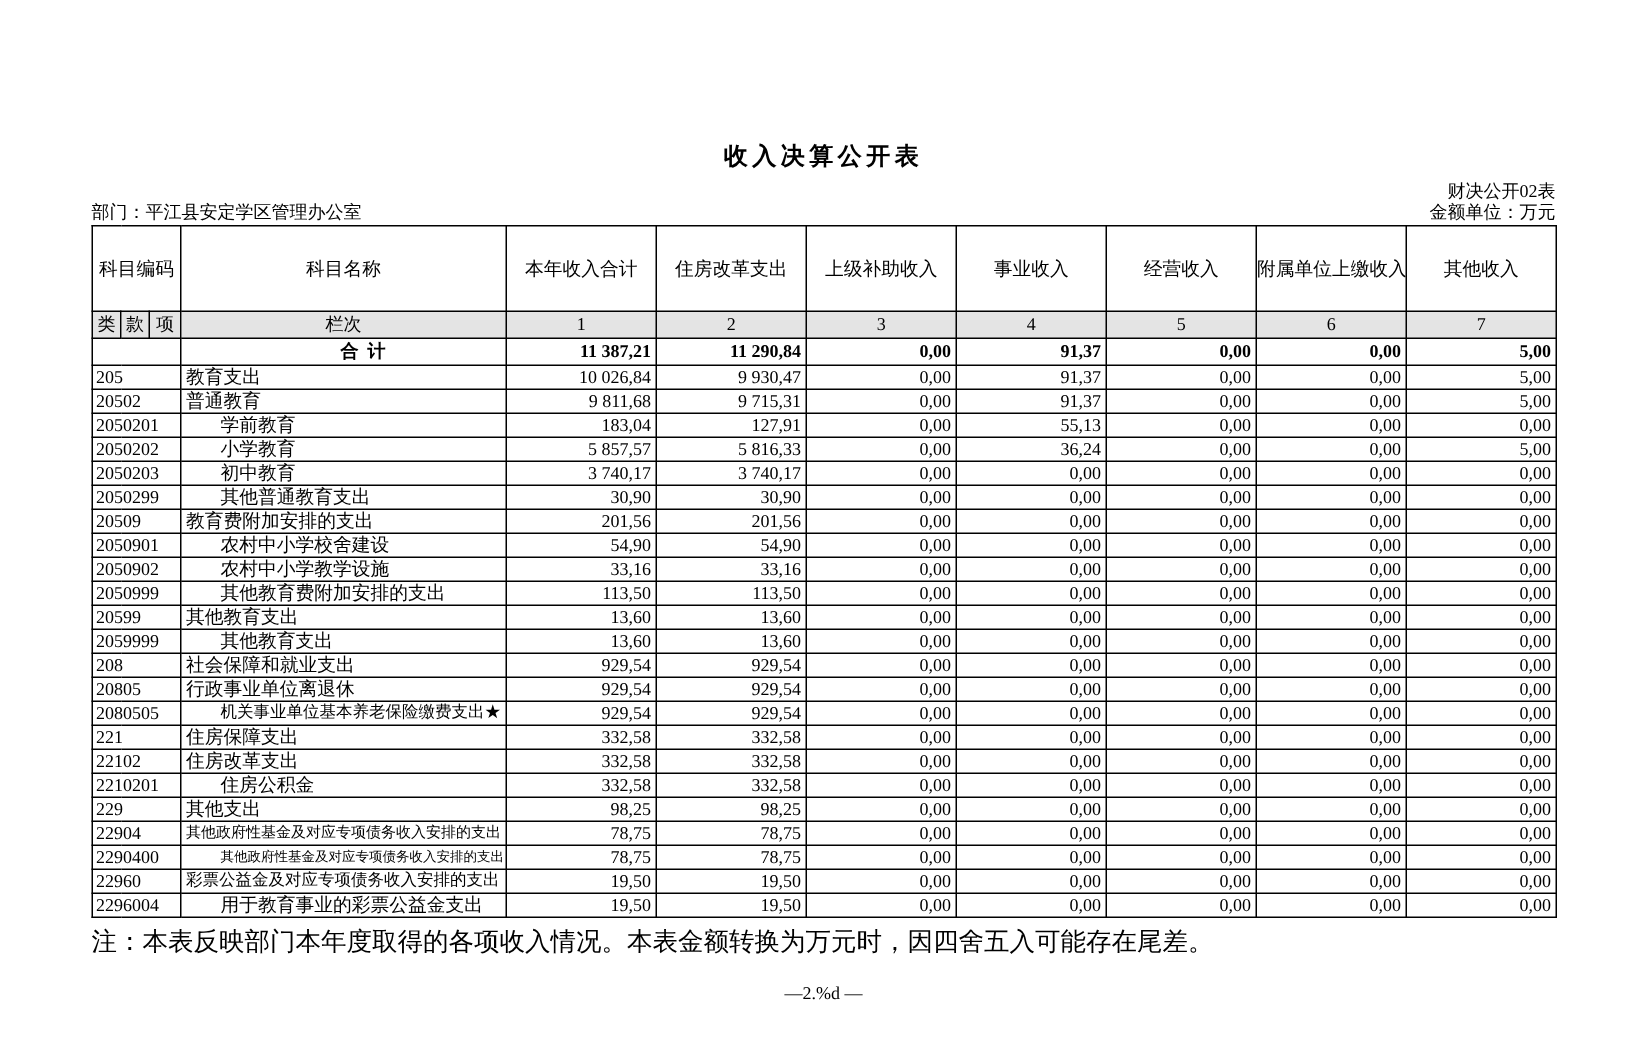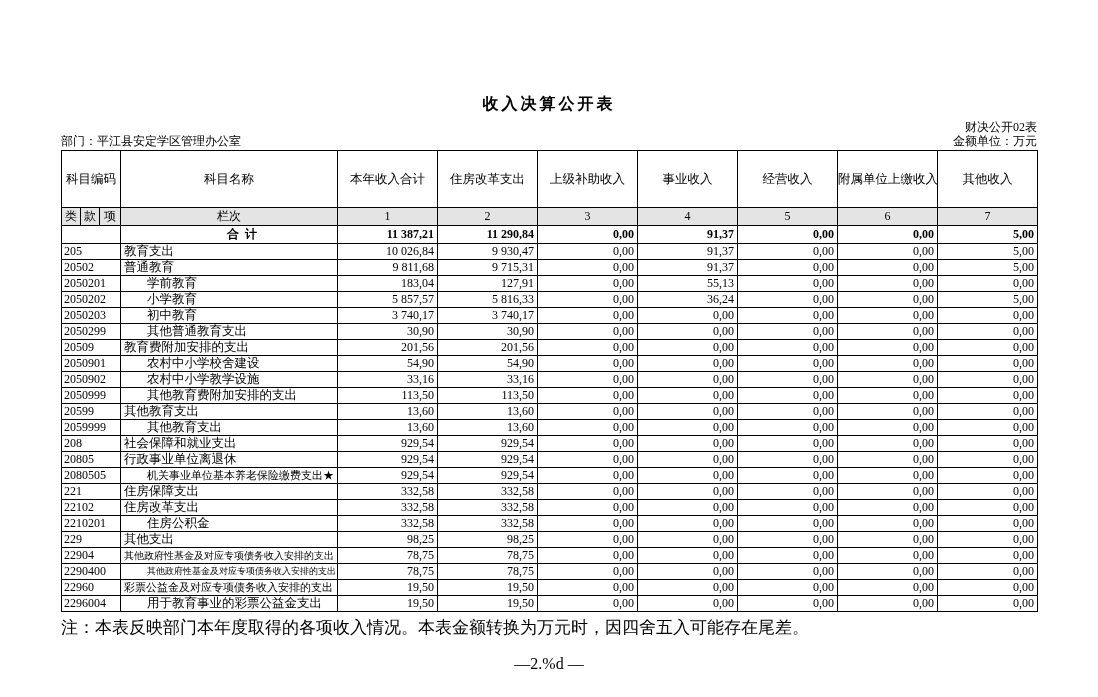--- a/index.html
+++ b/index.html
@@ -49,21 +49,21 @@
   }
   tr.total-row td { height: 16px; font-weight: bold; }
   tr.total-row td.label { text-align: center; letter-spacing: 6px; padding-left: 32px; }
   tbody td { height: 15px; line-height: 15px; }
   td.code { text-align: left; padding-left: 2px; margin-left: 24px; }
   td.name { text-align: left; padding-left: 3px; font-size: 12.5px; }
   td.name.indent1 { padding-left: 26px; }
   td.num { text-align: right; padding-right: 3px; }
 
   .note { margin: 4px 0 0 61px; font-size: 17px; }
-  .pagefoot { text-align: center; margin-top: 16px; font-size: 16px; }
+  .pagefoot { text-align: center; margin-top: 16px; font-size: 12px; }
 </style>
 </head>
 <body>
 
 <div class="page">
 
   <div class="title">收入决算公开表</div>
 
   <div class="meta">
     <div class="meta-line1">

